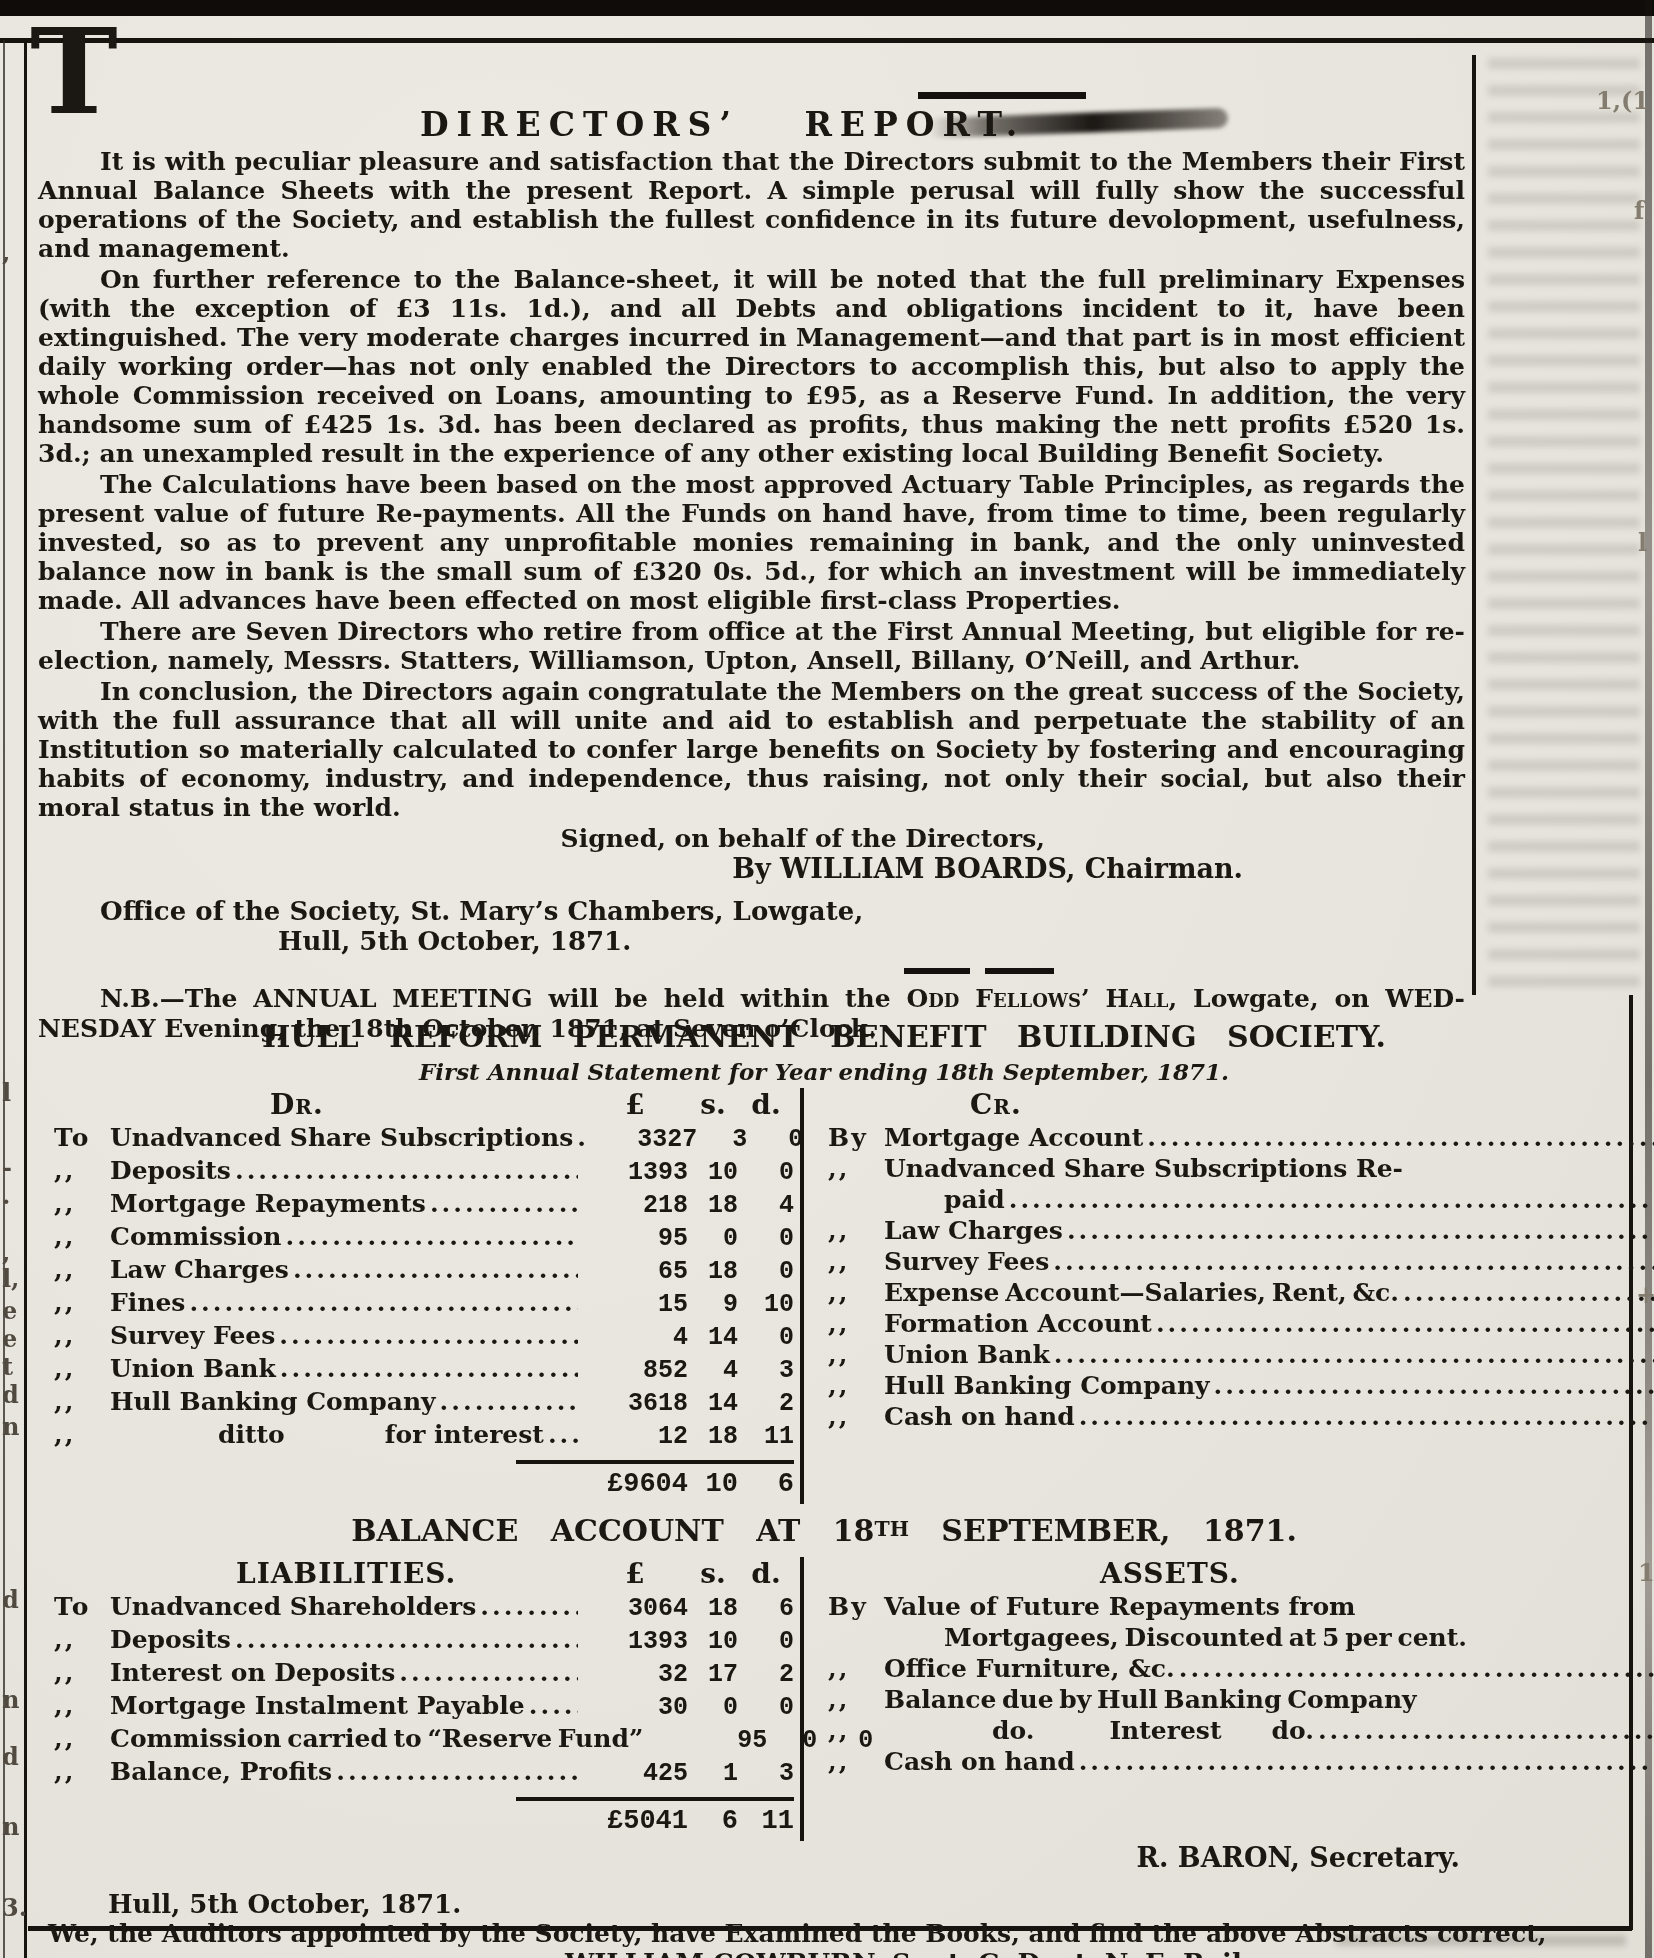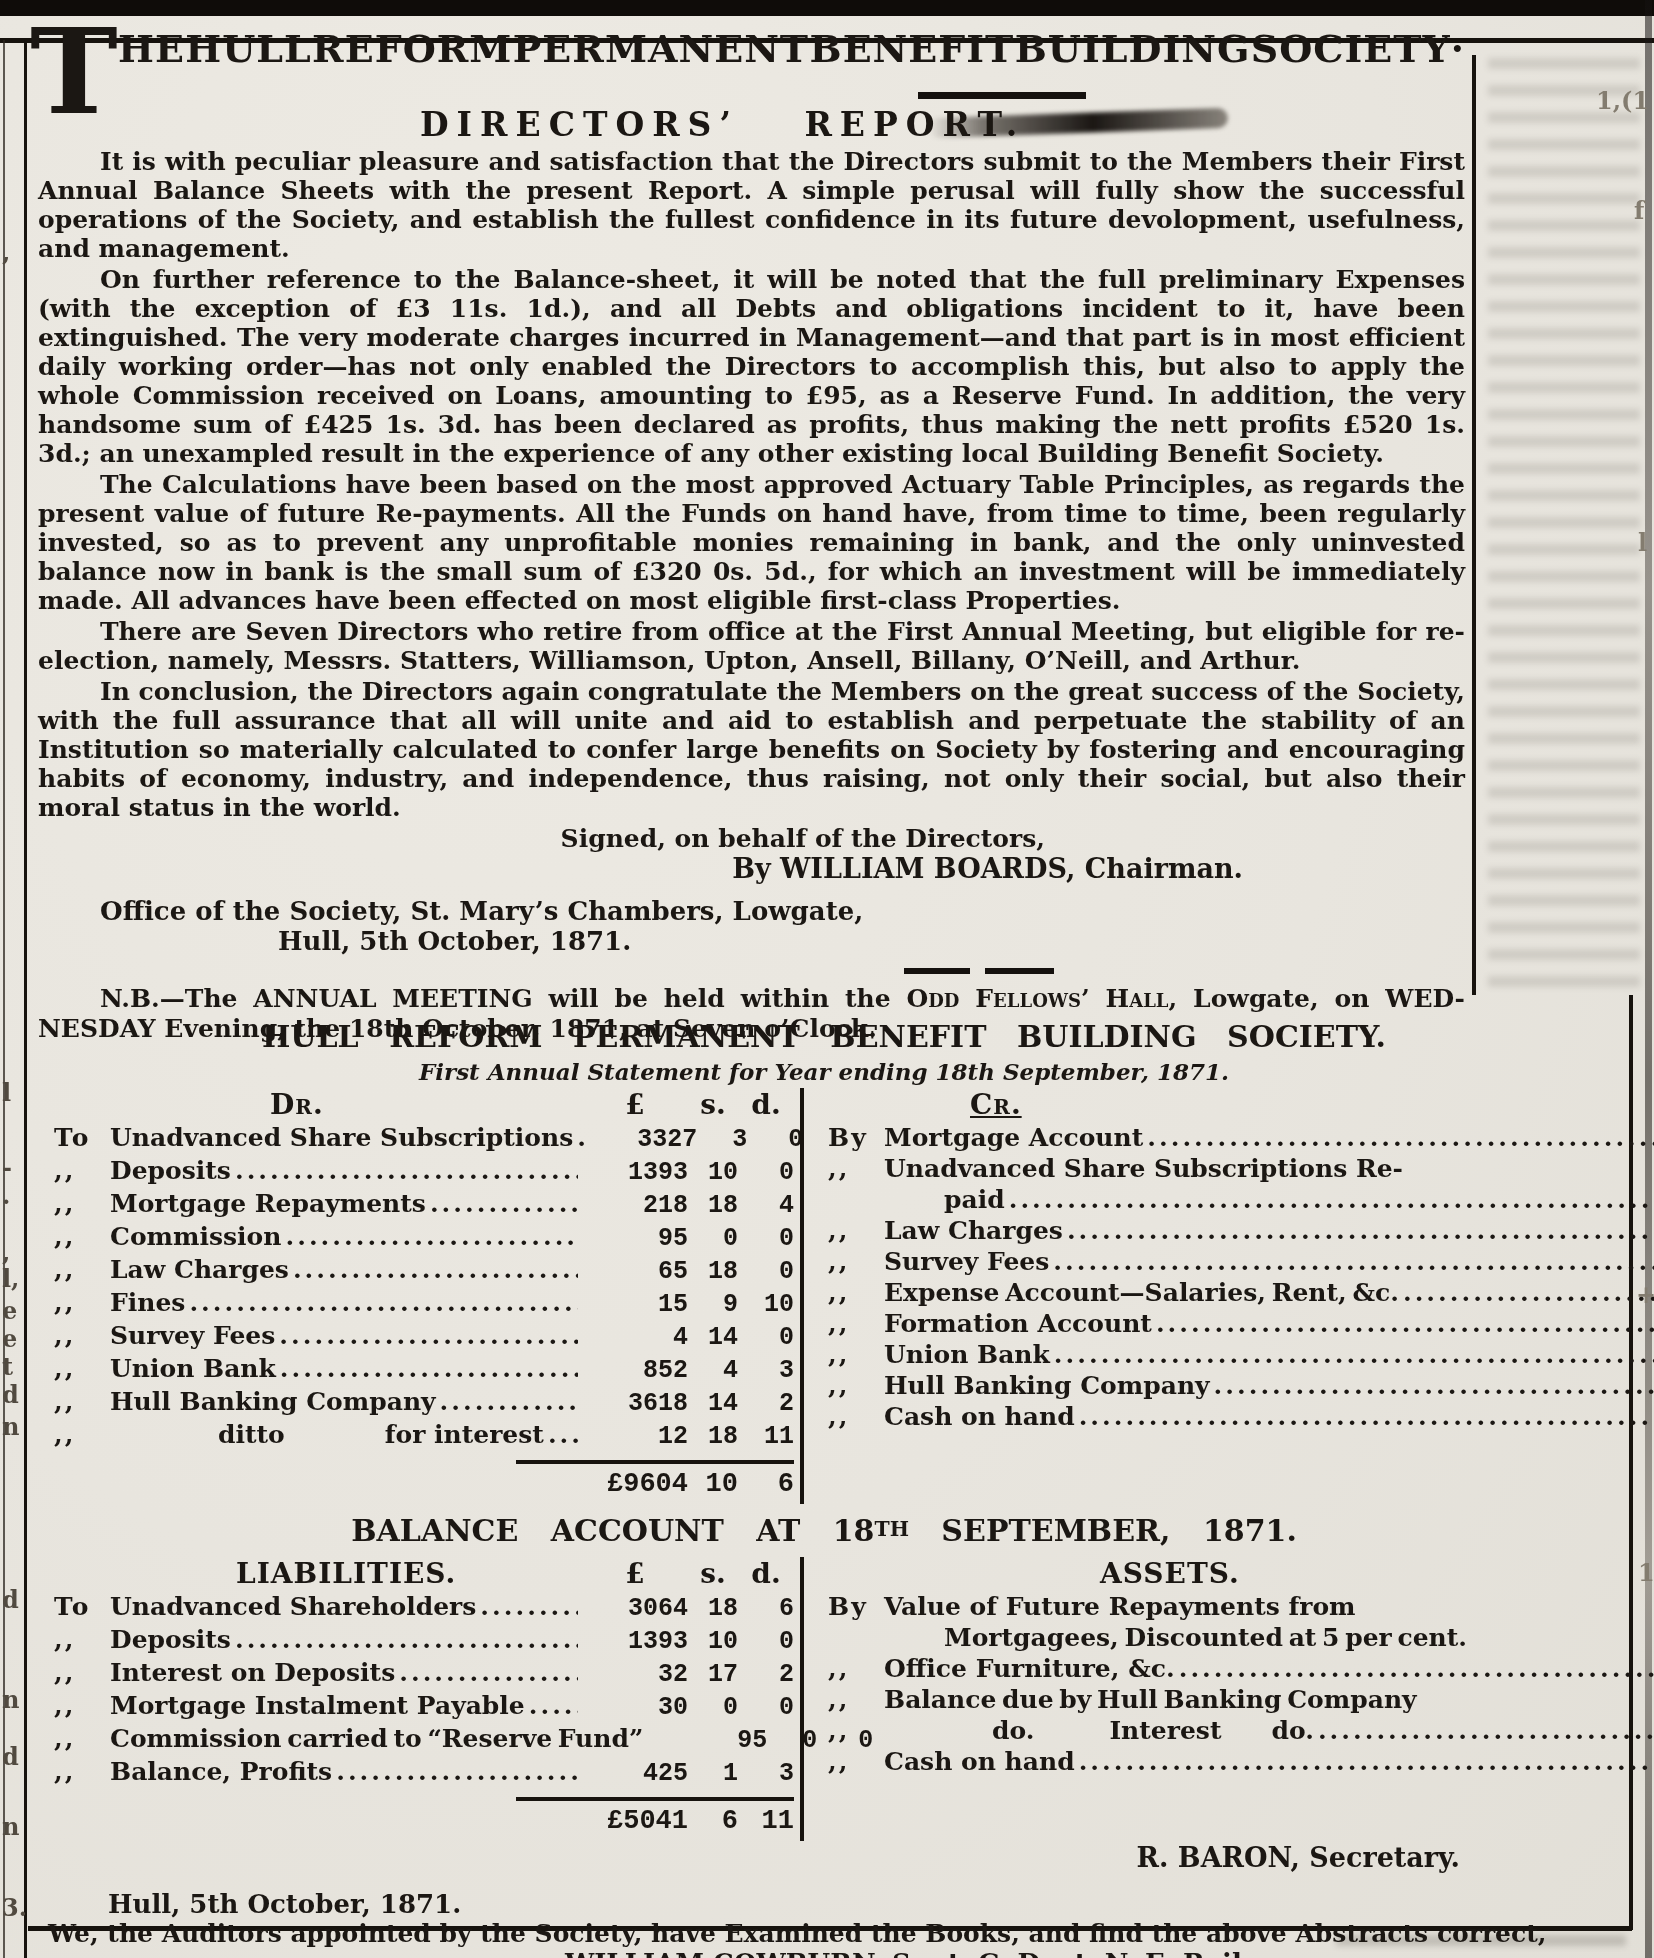--- a/index.html
+++ b/index.html
@@ -42,21 +42,21 @@
   .sc{font-variant:small-caps;}
   
   .stat-sec{position:absolute;left:38px;top:986px;width:1572px;}
   .stat-head{text-align:center;font-size:30px;word-spacing:20px;line-height:38px;margin-top:32px;}
   .stat-sub{text-align:center;font-size:23px;font-style:italic;line-height:32px;}
   .sheet{display:flex;align-items:stretch;}
   .half{width:762px;flex:0 0 762px;}
   .half.r{flex:1 1 auto;width:auto;border-left:4px solid #17130e;padding-left:8px;}
   .colhead{position:relative;height:34px;font-size:28px;}
   .ctitle{position:absolute;top:0;font-variant:small-caps;letter-spacing:1px;}
-  .ctitle.dr{left:232px;} .ctitle.cr{left:158px;text-decoration:underline;} .ctitle.li{left:198px;font-variant:normal;} .ctitle.as{left:288px;font-variant:normal;}
+  .ctitle.dr{left:232px;} .ctitle.cr{left:158px;} .ctitle.li{left:198px;font-variant:normal;} .ctitle.as{left:288px;font-variant:normal;}
   .hdr-amts{position:absolute;right:6px;top:0;display:flex;}
   .hdr-amts span{text-align:center;} .hp{width:106px;} .hs{width:50px;} .hd{width:56px;}
   .trow{display:flex;align-items:baseline;font-size:25px;line-height:31px;padding-left:16px;padding-right:6px;}
   .pre{flex:0 0 56px;letter-spacing:2px;}
   .lbl{white-space:nowrap;flex:0 0 auto;}
   .lbl.tight{word-spacing:-3px;}
   .w2 .lbl{padding-left:60px;}
   .ind2 .lbl{padding-left:108px;}
   .leader{flex:1 1 auto;overflow:hidden;white-space:nowrap;margin:0 4px;min-width:10px;}
   .leader::after{content:"........................................................................................";letter-spacing:3px;}
@@ -94,29 +94,20 @@
   <div class="rule-right-outer"></div>
   <div class="rule-right-edge"></div>
   <div class="rule-bottom"></div>
   <div class="ghost g1"></div>
   <div class="ghost g2"></div>
 
   <div class="report-sec">
 
     <div class="masthead">
       <span class="dropcap">T</span>
-      <div class="mast-words">
-        <span>HE</span>
-        <span>HULL</span>
-        <span>REFORM</span>
-        <span>PERMANENT</span>
-        <span>BENEFIT</span>
-        <span>BUILDING</span>
-        <span>SOCIETY·</span>
-      </div>
     </div>
 
     <div class="div1"></div>
 
     <div class="report-head">
       <span>DIRECTORS’  REPORT.</span>
       <span class="smudge"></span>
     </div>
 
     <p class="para">It is with peculiar pleasure and satisfaction that the Directors submit to the Members their First Annual Balance Sheets with the present Report.  A simple perusal will fully show the successful operations of the Society, and establish the fullest confidence in its future devolopment, usefulness, and management.</p>

